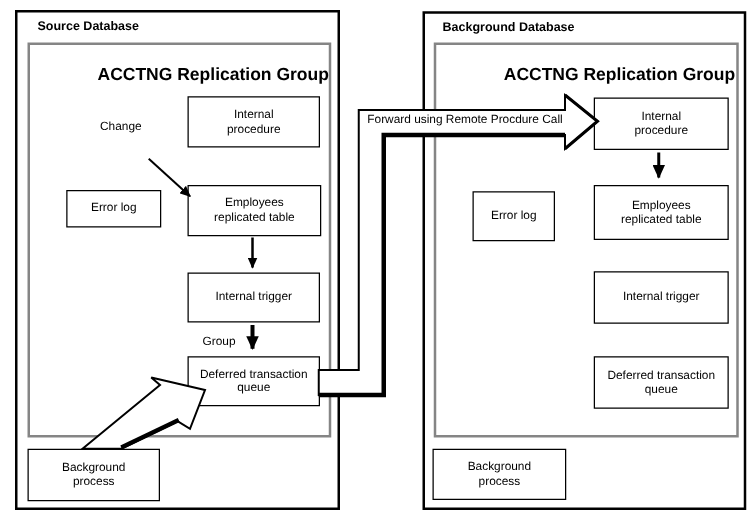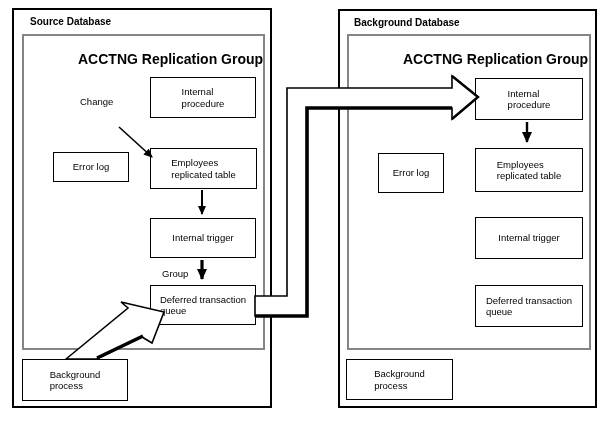--- a/index.html
+++ b/index.html
@@ -44,20 +44,21 @@
     white-space: nowrap;
     margin-left: 36px;
   }
   .node {
     position: absolute;
     border: 1.5px solid #000;
     background: #fff;
     display: flex;
     align-items: center;
     justify-content: center;
+    text-align: center;
     font-size: 9.5px;
     line-height: 11.5px;
     white-space: pre-line;
     z-index: 3;
   }
   .n-sproc  { left: 150px; top: 77px;  width: 106px; height: 41px; }
   .n-semp   { left: 150px; top: 148px; width: 107px; height: 41px; }
   .n-serr   { left: 53px;  top: 152px; width: 76px;  height: 30px; }
   .n-strig  { left: 150px; top: 218px; width: 106px; height: 40px; }
   .n-squeue { left: 150px; top: 285px; width: 106px; height: 40px; }
@@ -147,14 +148,15 @@
     <polygon points="255,296 287,296 287,88 452,88 452,76 478,97 452,119 452,108 307,108 307,316 255,316" fill="#fff" stroke="#000" stroke-width="1.6"></polygon>
     <path d="M452,108 L307,108 L307,316 L255,316" fill="none" stroke="#000" stroke-width="3.6"></path>
     <path d="M452,76 L478,97 L452,119" fill="none" stroke="#000" stroke-width="2.4"></path>
 
     <polygon points="66,359 128,308 121,302 164,312 152,343 142,337 97,359" fill="#fff" stroke="#000" stroke-width="1.6"></polygon>
     <line x1="97" y1="358" x2="143" y2="336" stroke="#000" stroke-width="3.5"></line>
   </svg>
 
   <div class="lbl l-change">Change</div>
   <div class="lbl l-store">Group</div>
+  <div class="lbl l-forward">Forward using Remote Procdure Call</div>
 
 </div>
 
 </body></html>

